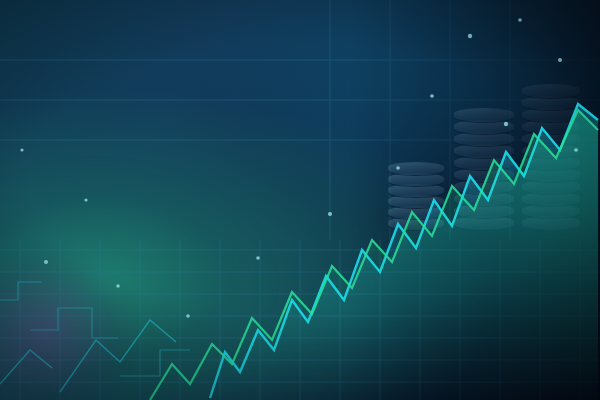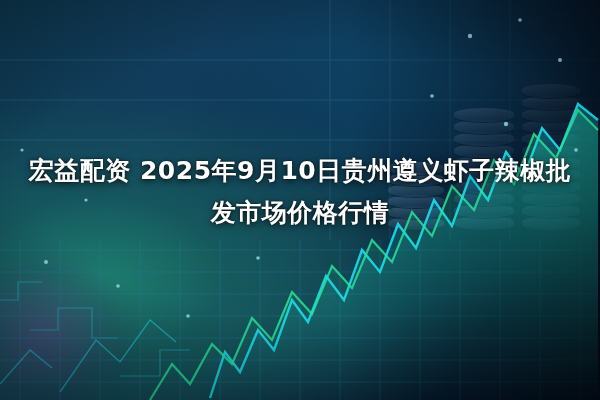--- a/index.html
+++ b/index.html
@@ -232,17 +232,14 @@
       <circle cx="258" cy="258" r="1.8"></circle>
       <circle cx="330" cy="214" r="2"></circle>
       <circle cx="398" cy="168" r="1.8"></circle>
       <circle cx="86" cy="200" r="1.6"></circle>
       <circle cx="22" cy="150" r="1.6"></circle>
     </g>
   </svg>
 
   <div class="bg-vignette"></div>
 
-  <div class="headline">
-    <span class="brand">宏益配资</span><span>&nbsp;</span><span>2025年9月10日贵州遵义虾子辣椒批发市场价格行情</span>
-  </div>
 
 </div>
 
 </body></html>

